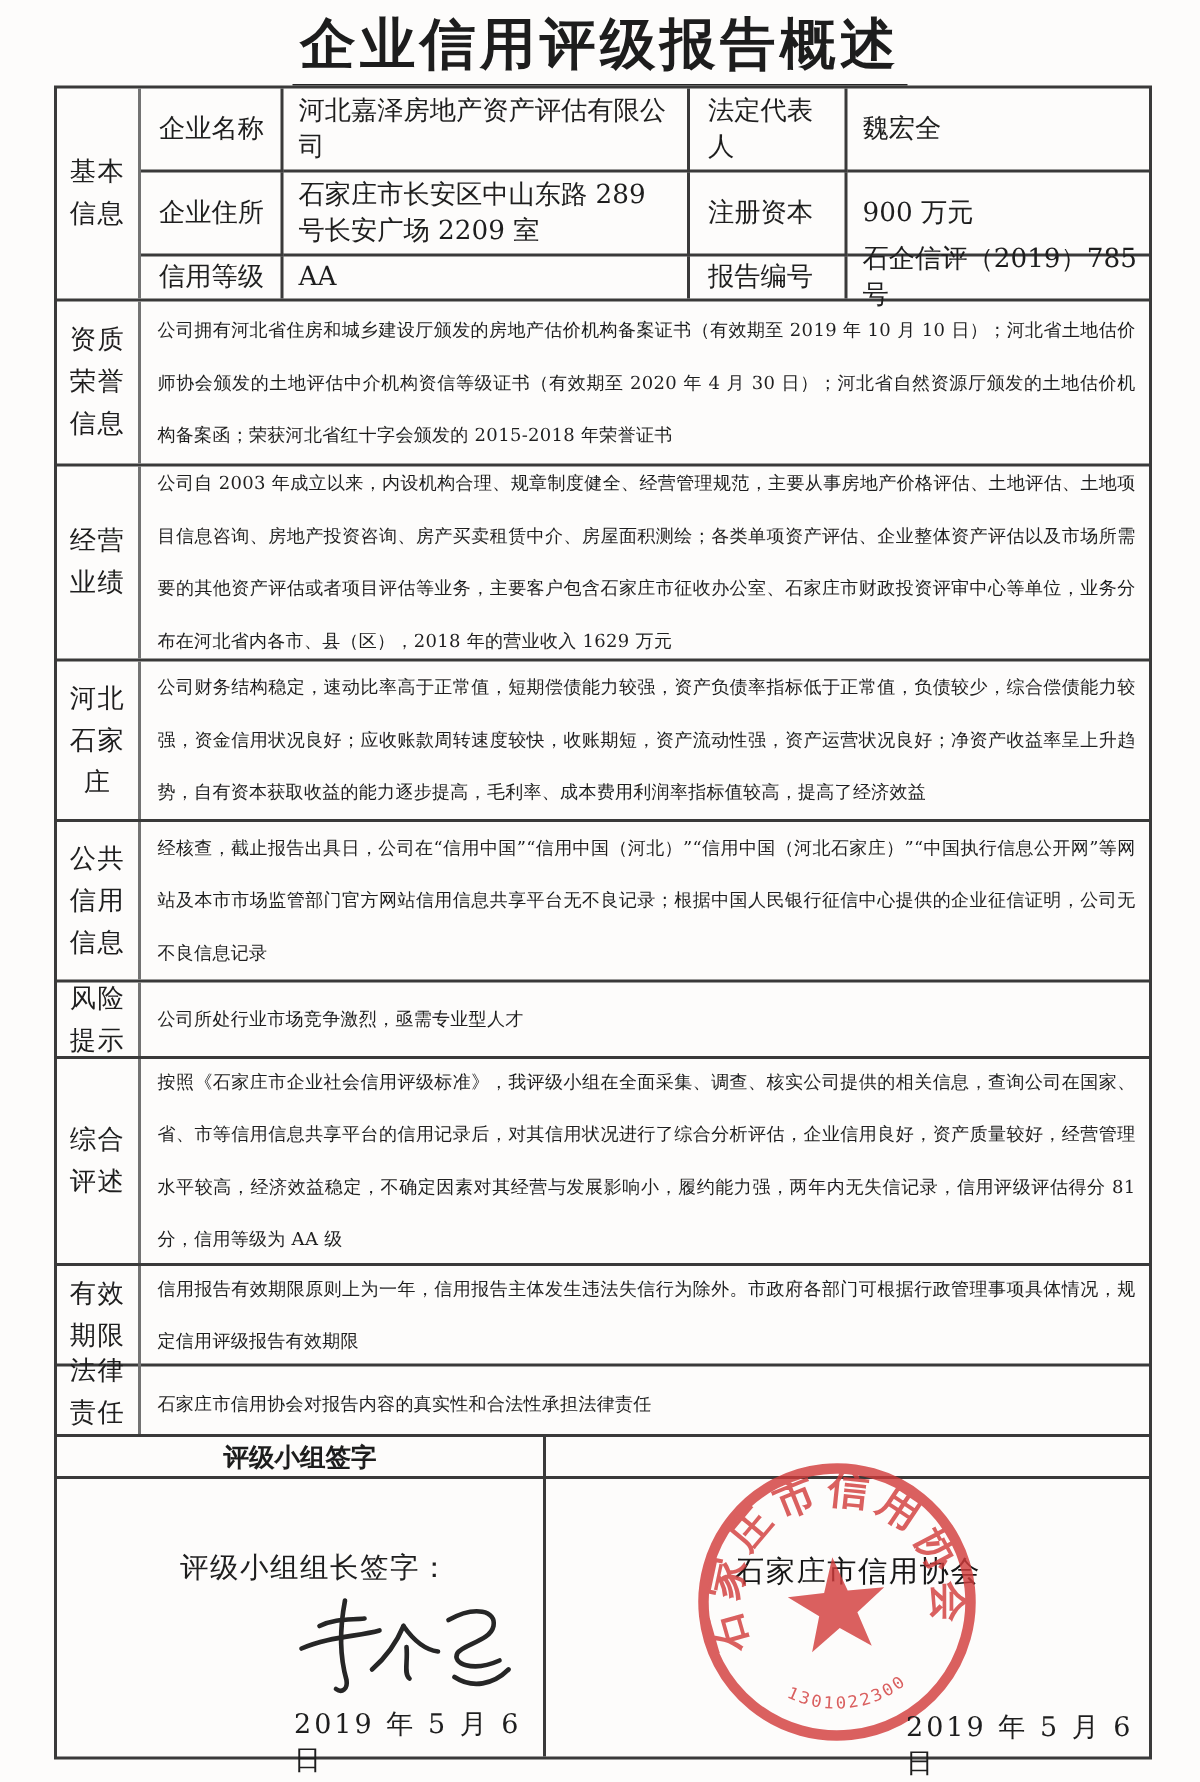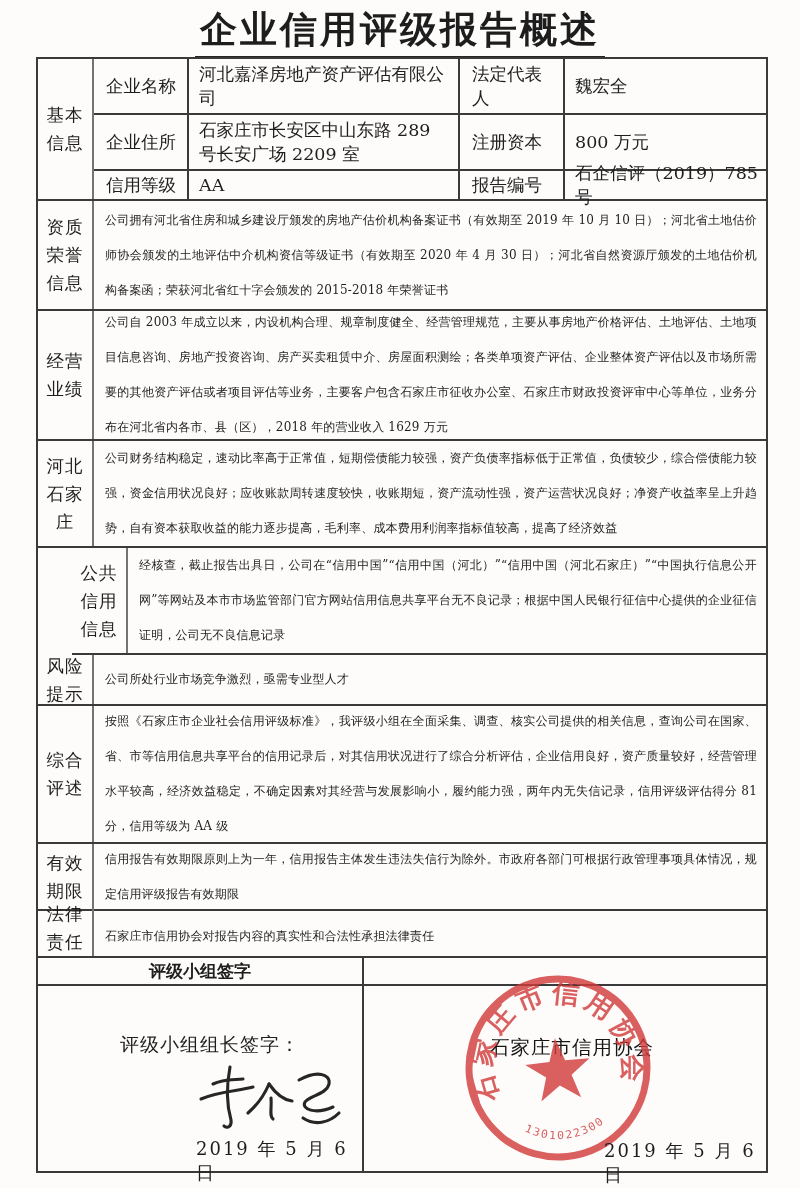--- a/index.html
+++ b/index.html
@@ -44,21 +44,21 @@
   .bgrid > div.r3{border-bottom:none;}
   .bgrid .val{padding-left:10px;}
   
   .sec .txtcell{
     flex:1;display:flex;align-items:center;padding:2px 9px 2px 11px;
   }
   .sec .txtcell .tx{
     font-size:12px;line-height:35px;text-align:justify;color:#1e1e1e;
     letter-spacing:0.2px;
   }
-  .s0{height:108px;} .s1{height:128px;} .s2{height:105px;} .s3{height:105px;margin-left:34px;}
+  .s0{height:108px;} .s1{height:128px;} .s2{height:105px;} .s3{height:105px;}
   .s4{height:49px;}  .s5{height:136px;} .s6{height:65px;}  .s7{height:45px;align-items:flex-end;}
   
   .signhead{height:26px;}
   .signhead .cell{
     display:flex;align-items:center;justify-content:center;
     font-size:17px;font-weight:bold;color:#1d1d1d;
   }
   .shl{width:326px;flex:0 0 326px;border-right:2px solid #3a3a3a;}
   .shr{flex:1;}
   .signbody{height:185px;}
@@ -89,21 +89,21 @@
       </div>
       <div class="bgrid">
         <div class="fld">企业名称</div>
         <div class="val">河北嘉泽房地产资产评估有限公司</div>
         <div class="fld">法定代表人</div>
         <div class="val c4">魏宏全</div>
 
         <div class="fld">企业住所</div>
         <div class="val">石家庄市长安区中山东路 289 号长安广场 2209 室</div>
         <div class="fld">注册资本</div>
-        <div class="val c4">800 万元</div>
+        <div class="val c4">900 万元</div>
 
         <div class="fld r3">信用等级</div>
         <div class="val r3">AA</div>
         <div class="fld r3">报告编号</div>
         <div class="val r3 c4">石企信评（2019）785 号</div>
       </div>
     </div>
 
     <div class="row sec s0">
       <div class="cell lblcell">

